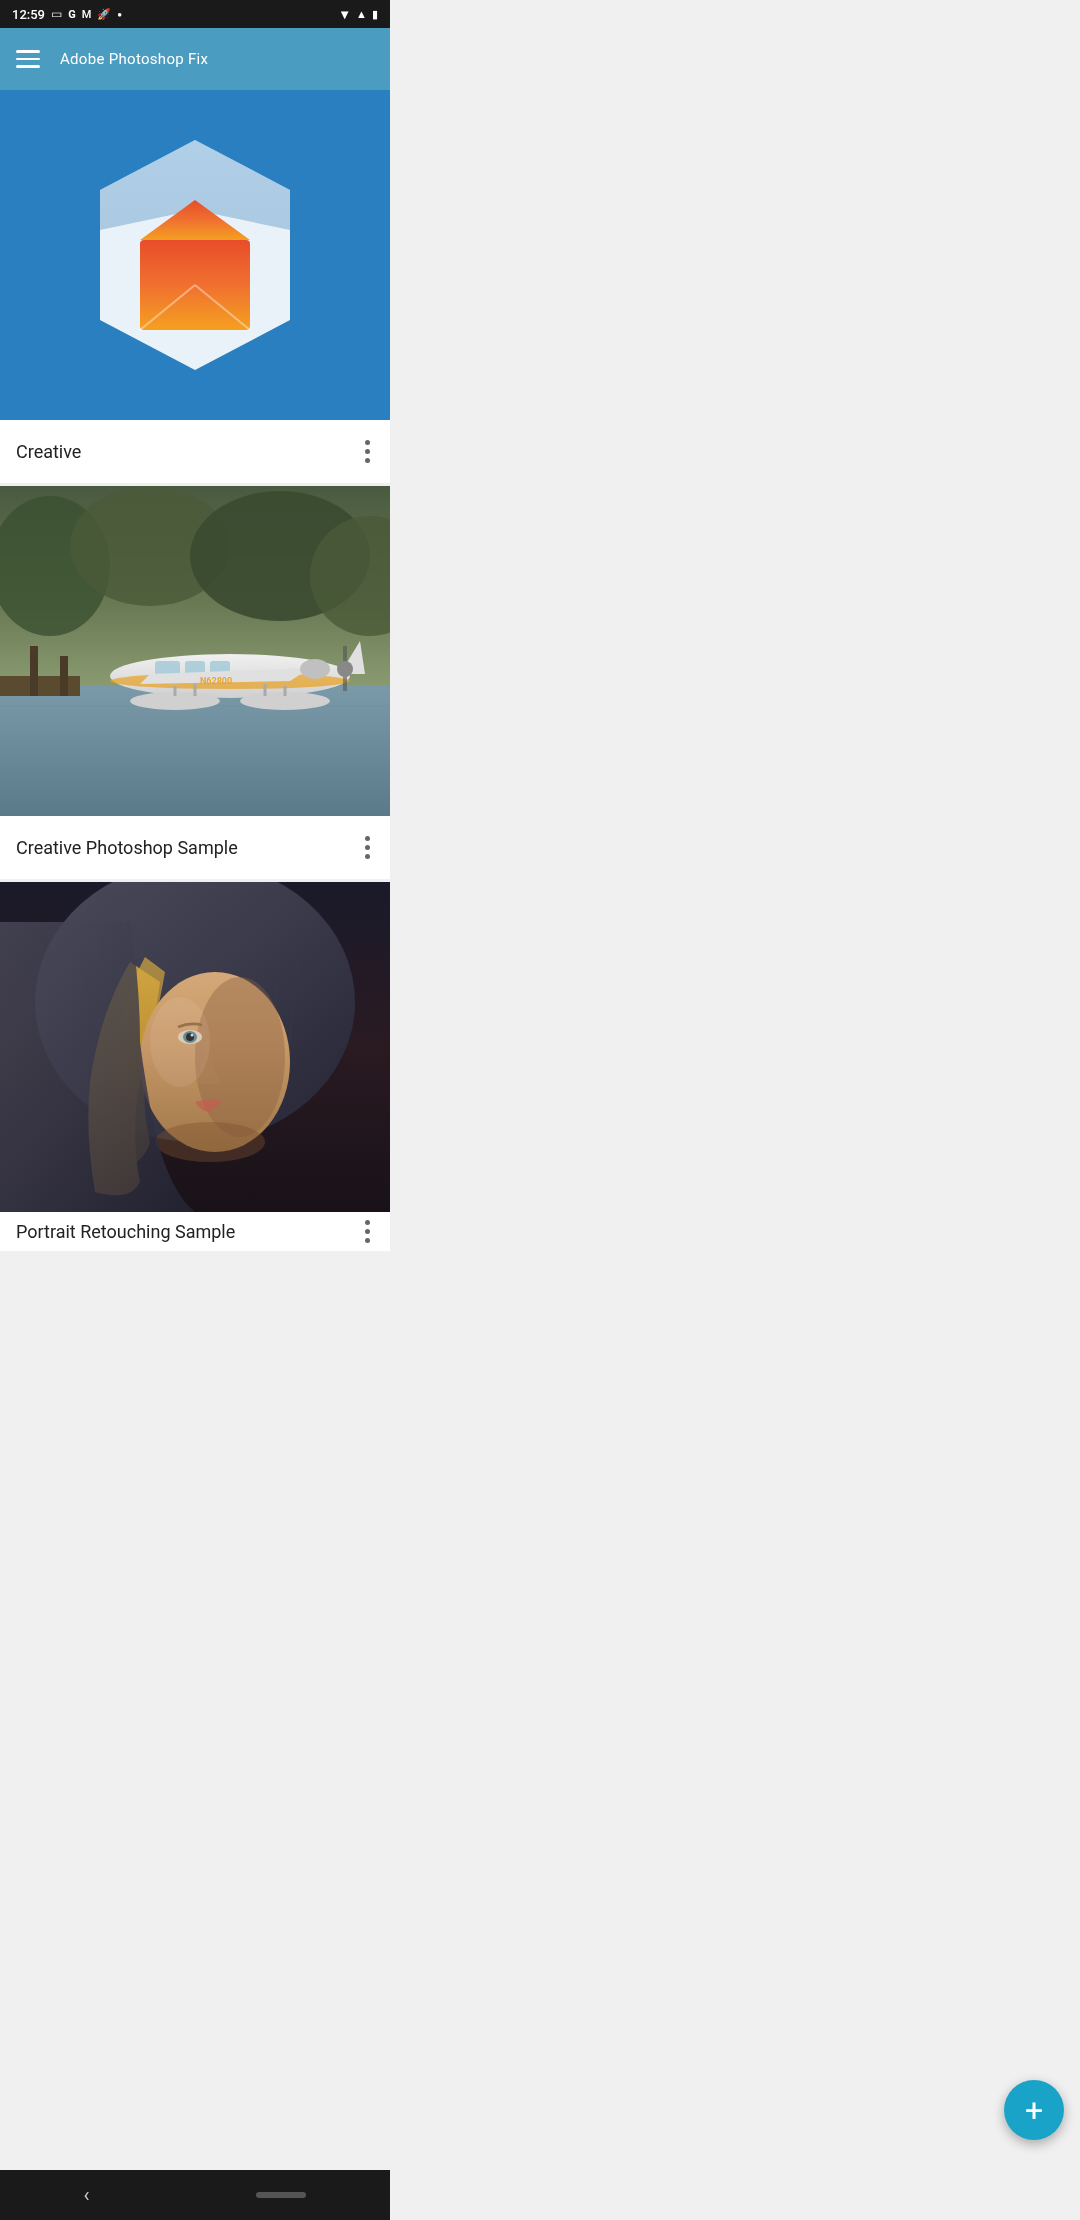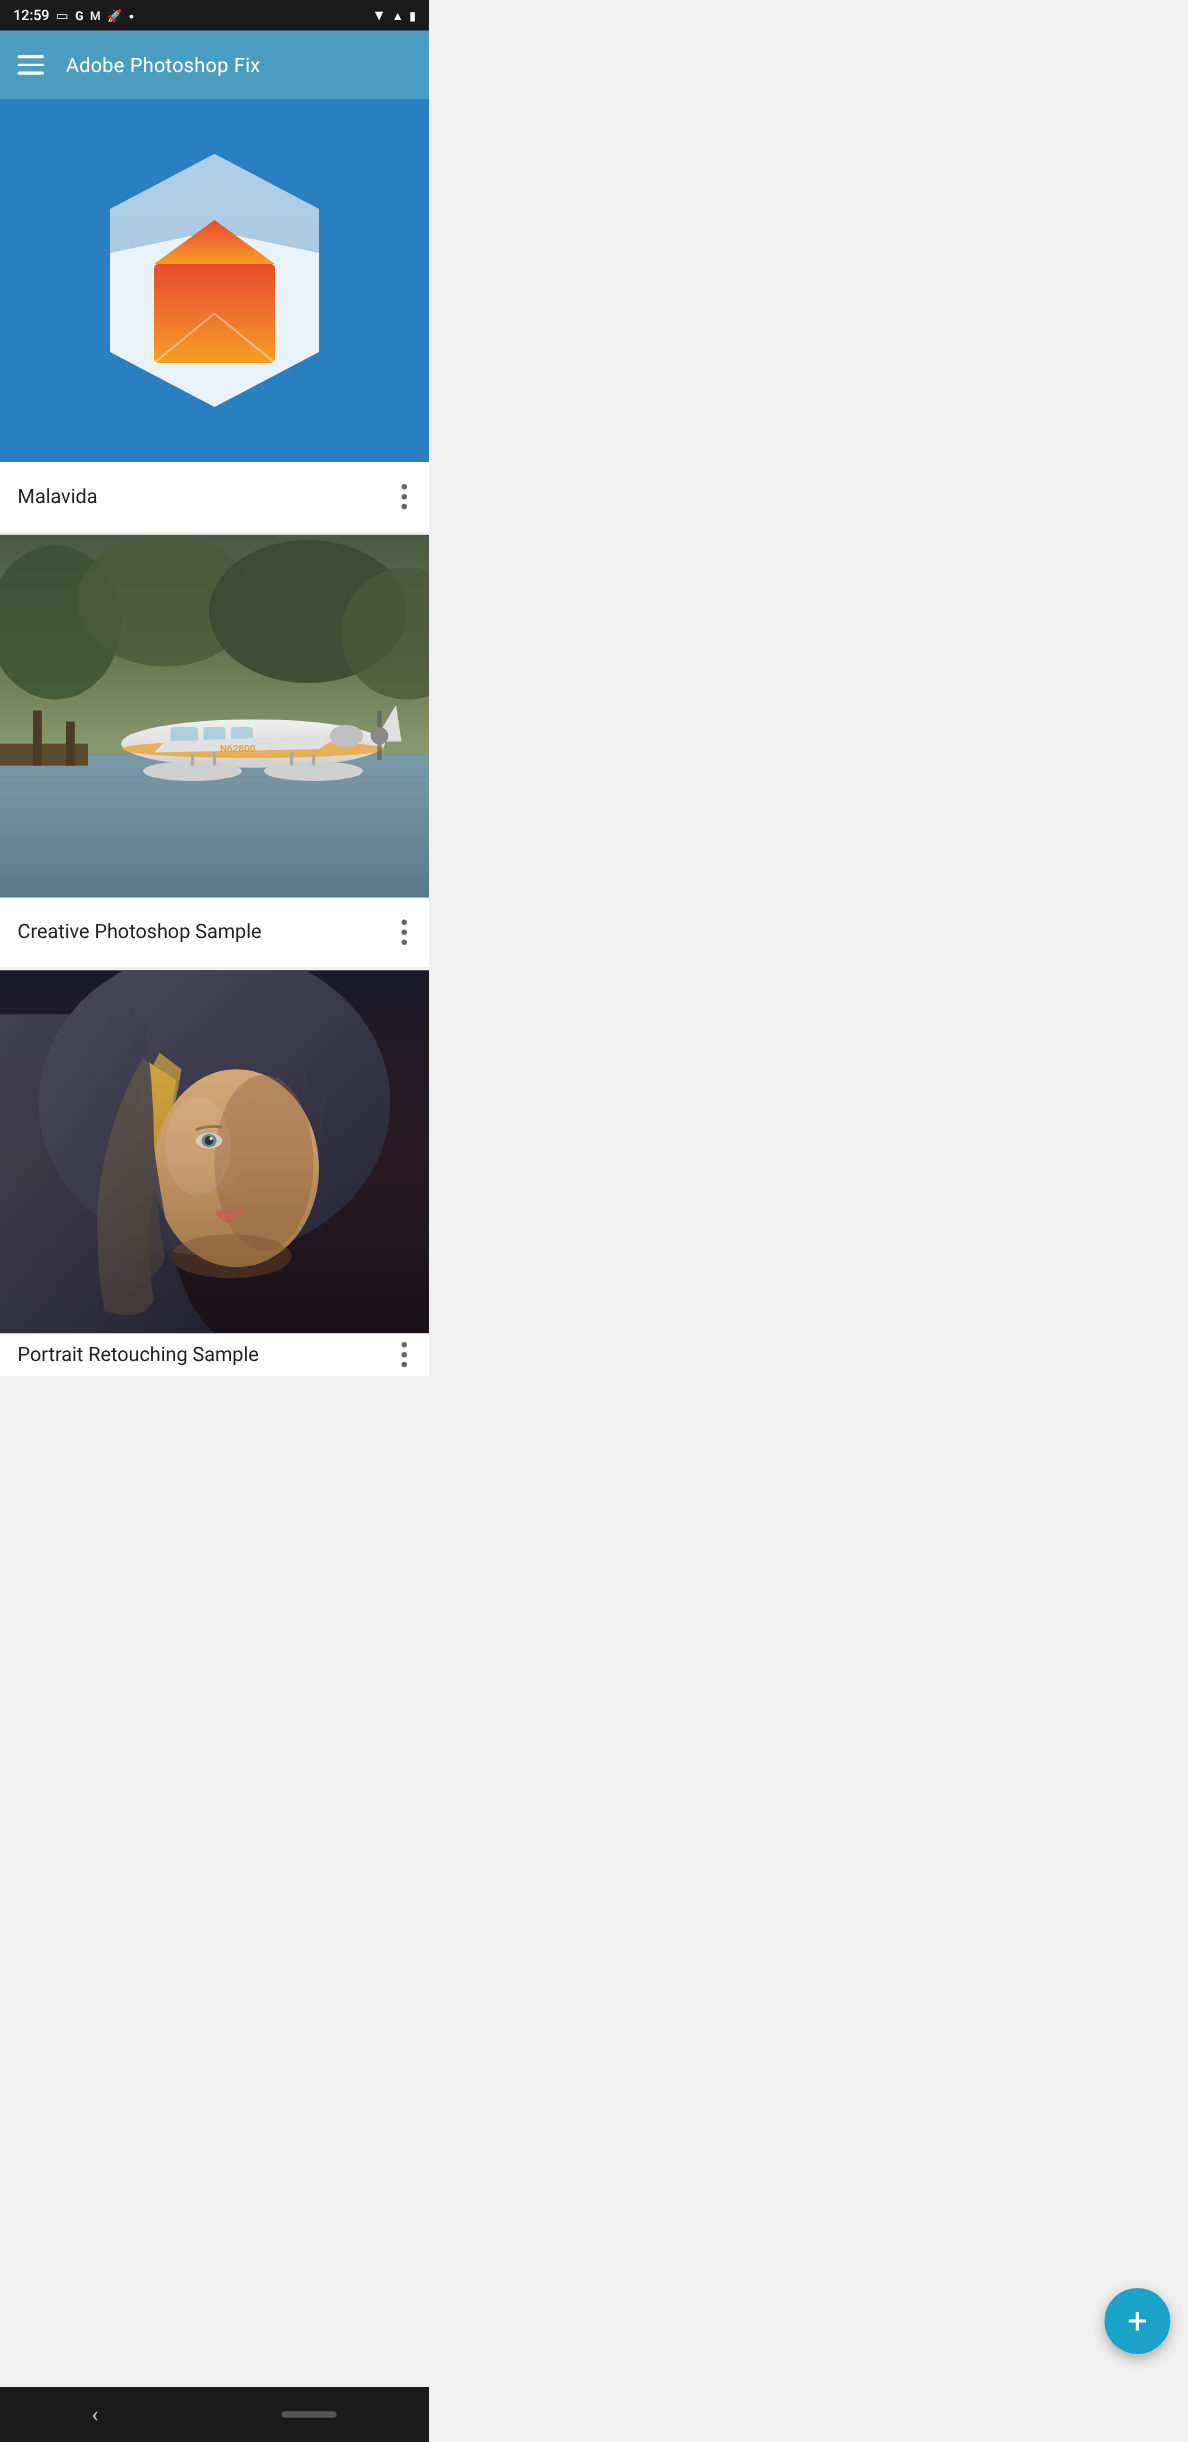--- a/index.html
+++ b/index.html
@@ -61,21 +61,21 @@
     .hamburger-icon span {
       display: block;
       width: 24px;
       height: 2.5px;
       background: #fff;
       border-radius: 2px;
     }
 
     .toolbar-title {
       color: #fff;
-      font-size: 18px;
+      font-size: 15px;
       font-weight: 400;
       letter-spacing: 0.3px;
     }
 
     
     .content {
       background: #f0f0f0;
     }
 
     
@@ -261,21 +261,21 @@
 
         <rect x="55" y="110" width="110" height="90" rx="4" fill="url(#envGrad)"></rect>
 
         <polygon points="55,110 110,70 165,110" fill="url(#envGrad)"></polygon>
 
         <line x1="55" y1="200" x2="110" y2="155" stroke="white" stroke-width="2" opacity="0.4"></line>
         <line x1="165" y1="200" x2="110" y2="155" stroke="white" stroke-width="2" opacity="0.4"></line>
       </svg>
     </div>
     <div class="card-footer">
-      <span class="card-title">Malavida</span>
+      <span class="card-title">Creative</span>
       <div class="more-button">
         <span></span>
         <span></span>
         <span></span>
       </div>
     </div>
   </div>
 
   <div class="card">
     <div class="seaplane-img">

